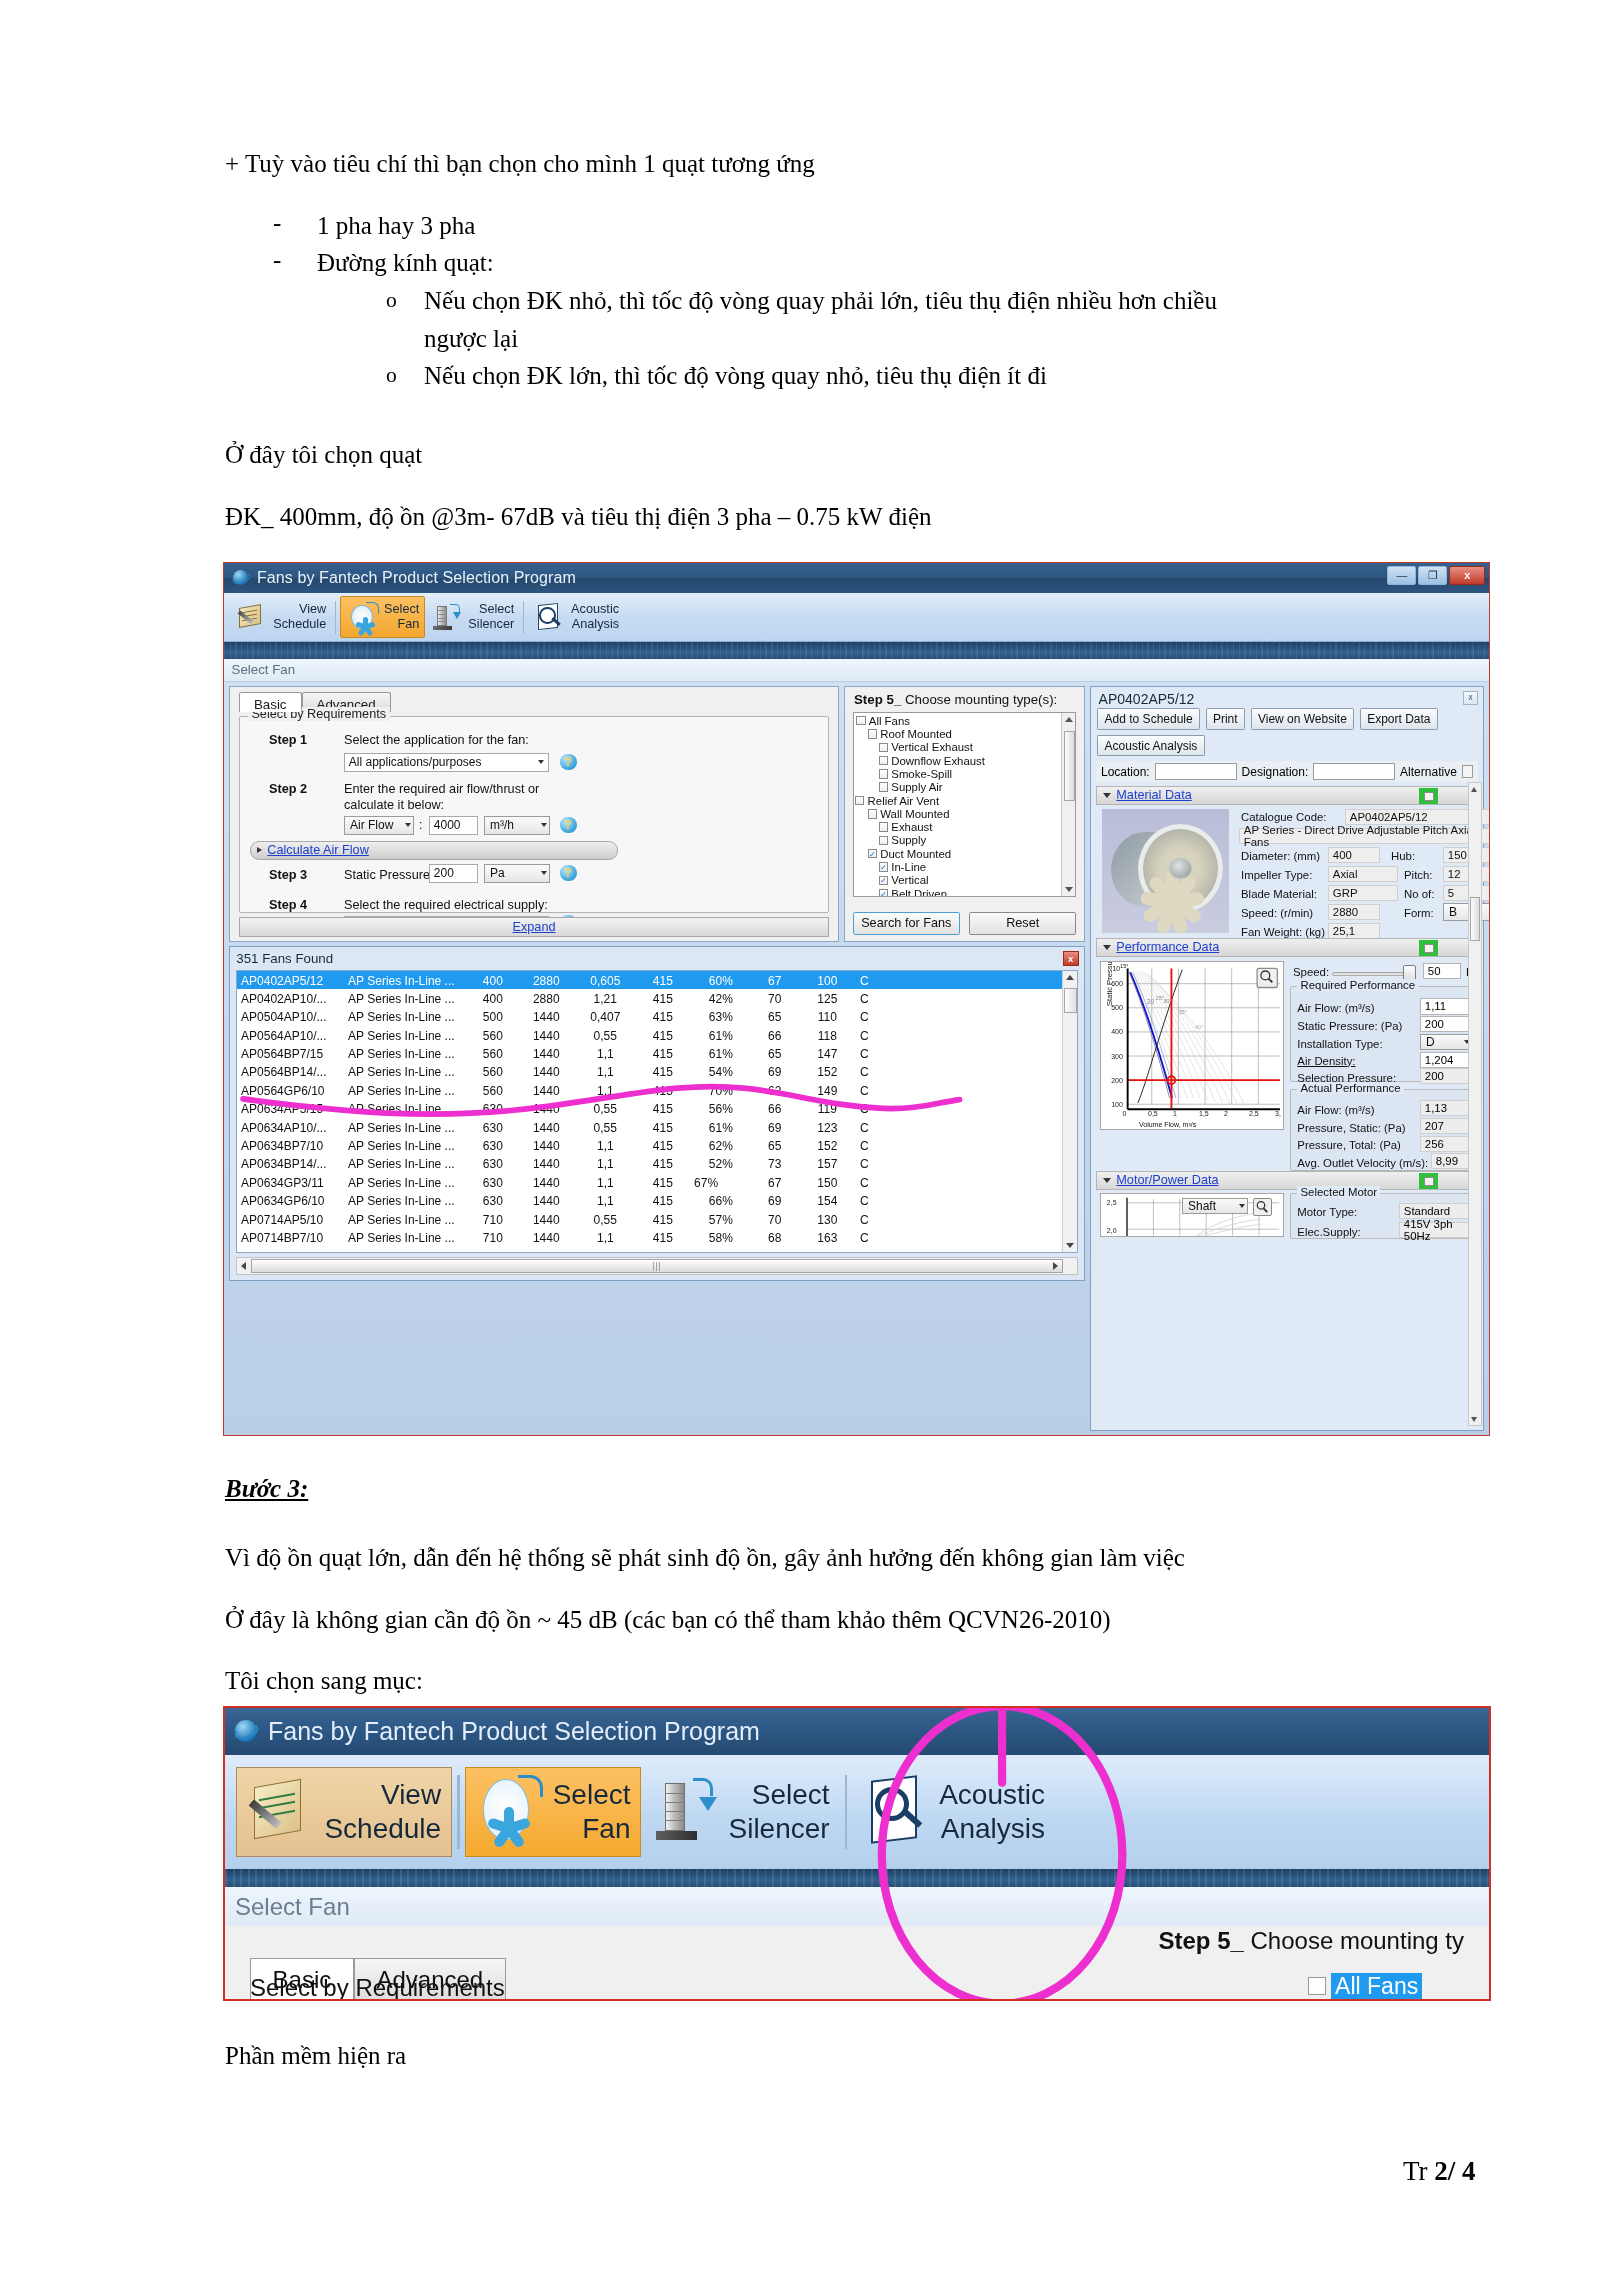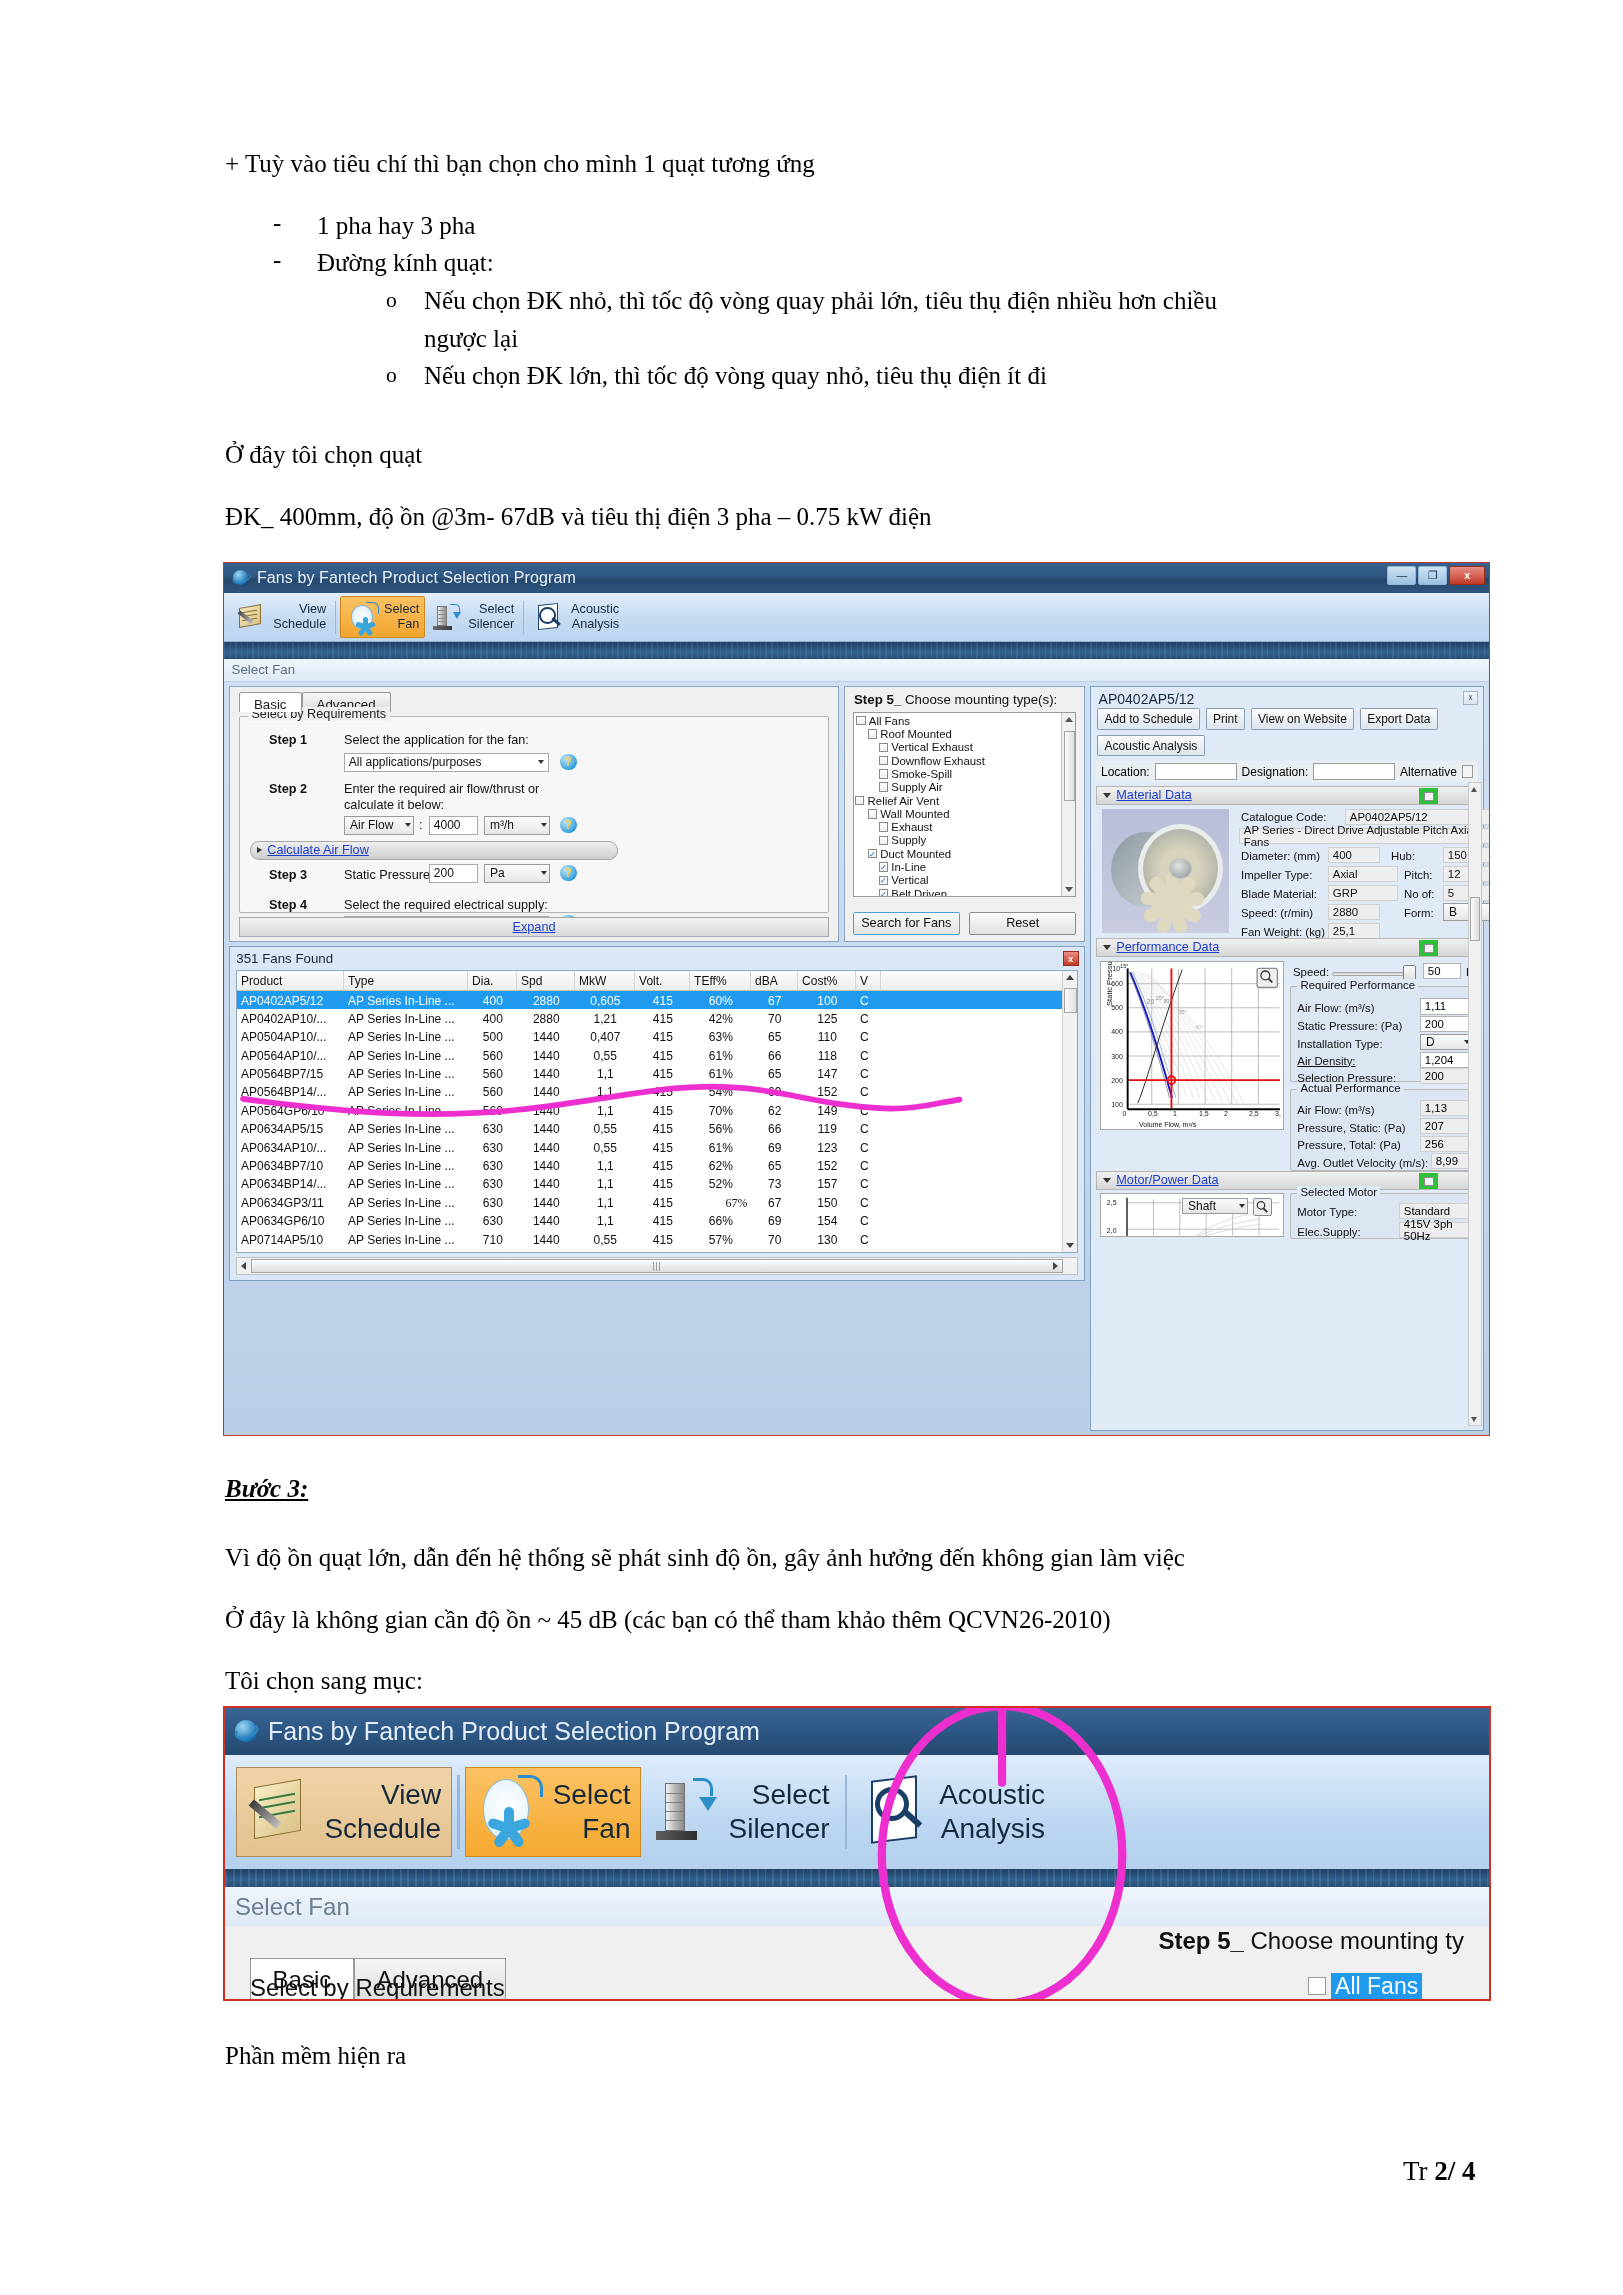--- a/index.html
+++ b/index.html
@@ -536,32 +536,20 @@
         <div class="btnrow">
           <div class="btn primary">Search for Fans</div>
           <div class="btn">Reset</div>
         </div>
       </div>
 
       <div class="pane pane-res">
         <div class="res-title">351 Fans Found</div>
         <div class="res-close">x</div>
         <div class="grid">
-          <div class="ghead" id="grid-head">
-              <div style="width: 107px;">Product</div>
-              <div style="width: 124px;">Type</div>
-              <div style="width: 49px;">Dia.</div>
-              <div style="width: 58px;">Spd</div>
-              <div style="width: 60px;">MkW</div>
-              <div style="width: 55px;">Volt.</div>
-              <div style="width: 61px;">TEff%</div>
-              <div style="width: 47px;">dBA</div>
-              <div style="width: 58px;">Cost%</div>
-              <div style="width: 25px;">V</div>
-            </div>
           <div id="grid-body">
               <div class="grow sel">
                 <div style="width: 107px; text-align: left;">AP0402AP5/12</div>
                 <div style="width: 124px; text-align: left;">AP Series In-Line ...</div>
                 <div style="width: 49px; text-align: center;">400</div>
                 <div style="width: 58px; text-align: center;">2880</div>
                 <div style="width: 60px; text-align: center;">0,605</div>
                 <div style="width: 55px; text-align: center;">415</div>
                 <div style="width: 61px; text-align: center;">60%</div>
                 <div style="width: 47px; text-align: center;">67</div>
@@ -688,21 +676,21 @@
                 <div style="width: 58px; text-align: center;">157</div>
                 <div style="width: 25px; text-align: left;">C</div>
               </div>
               <div class="grow">
                 <div style="width: 107px; text-align: left;">AP0634GP3/11</div>
                 <div style="width: 124px; text-align: left;">AP Series In-Line ...</div>
                 <div style="width: 49px; text-align: center;">630</div>
                 <div style="width: 58px; text-align: center;">1440</div>
                 <div style="width: 60px; text-align: center;">1,1</div>
                 <div style="width: 55px; text-align: center;">415</div>
-                <div style="width: 61px; text-align: right; font-family: Liberation Serif, serif;">67%</div>
+                <div style="width: 61px; text-align: left;">67%</div>
                 <div style="width: 47px; text-align: center;">67</div>
                 <div style="width: 58px; text-align: center;">150</div>
                 <div style="width: 25px; text-align: left;">C</div>
               </div>
               <div class="grow">
                 <div style="width: 107px; text-align: left;">AP0634GP6/10</div>
                 <div style="width: 124px; text-align: left;">AP Series In-Line ...</div>
                 <div style="width: 49px; text-align: center;">630</div>
                 <div style="width: 58px; text-align: center;">1440</div>
                 <div style="width: 60px; text-align: center;">1,1</div>

